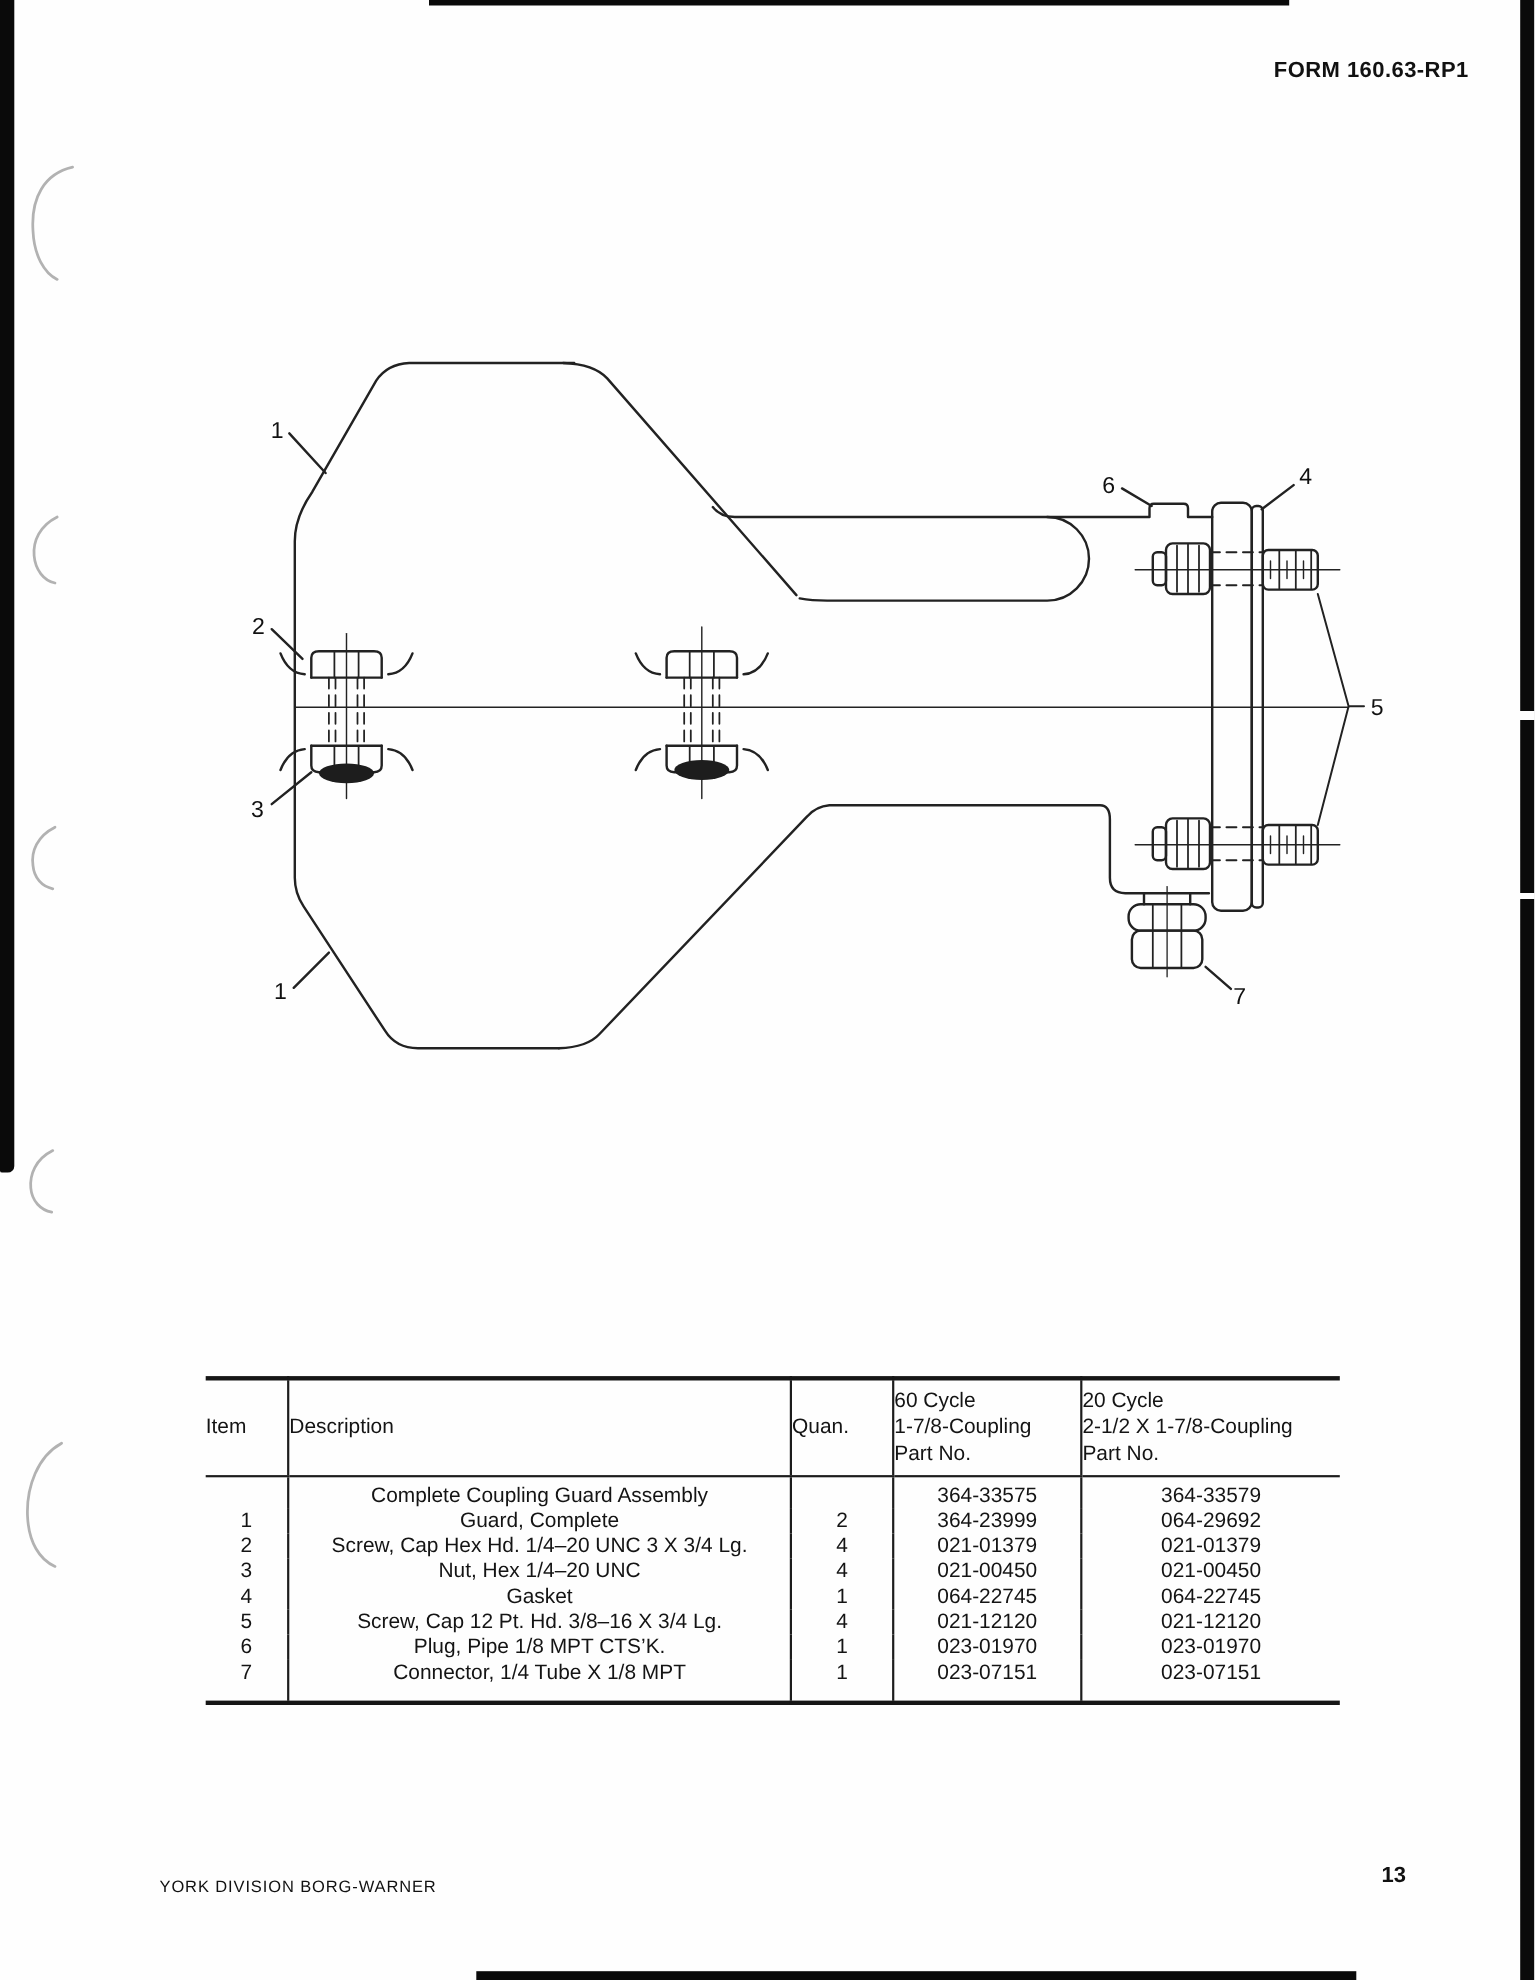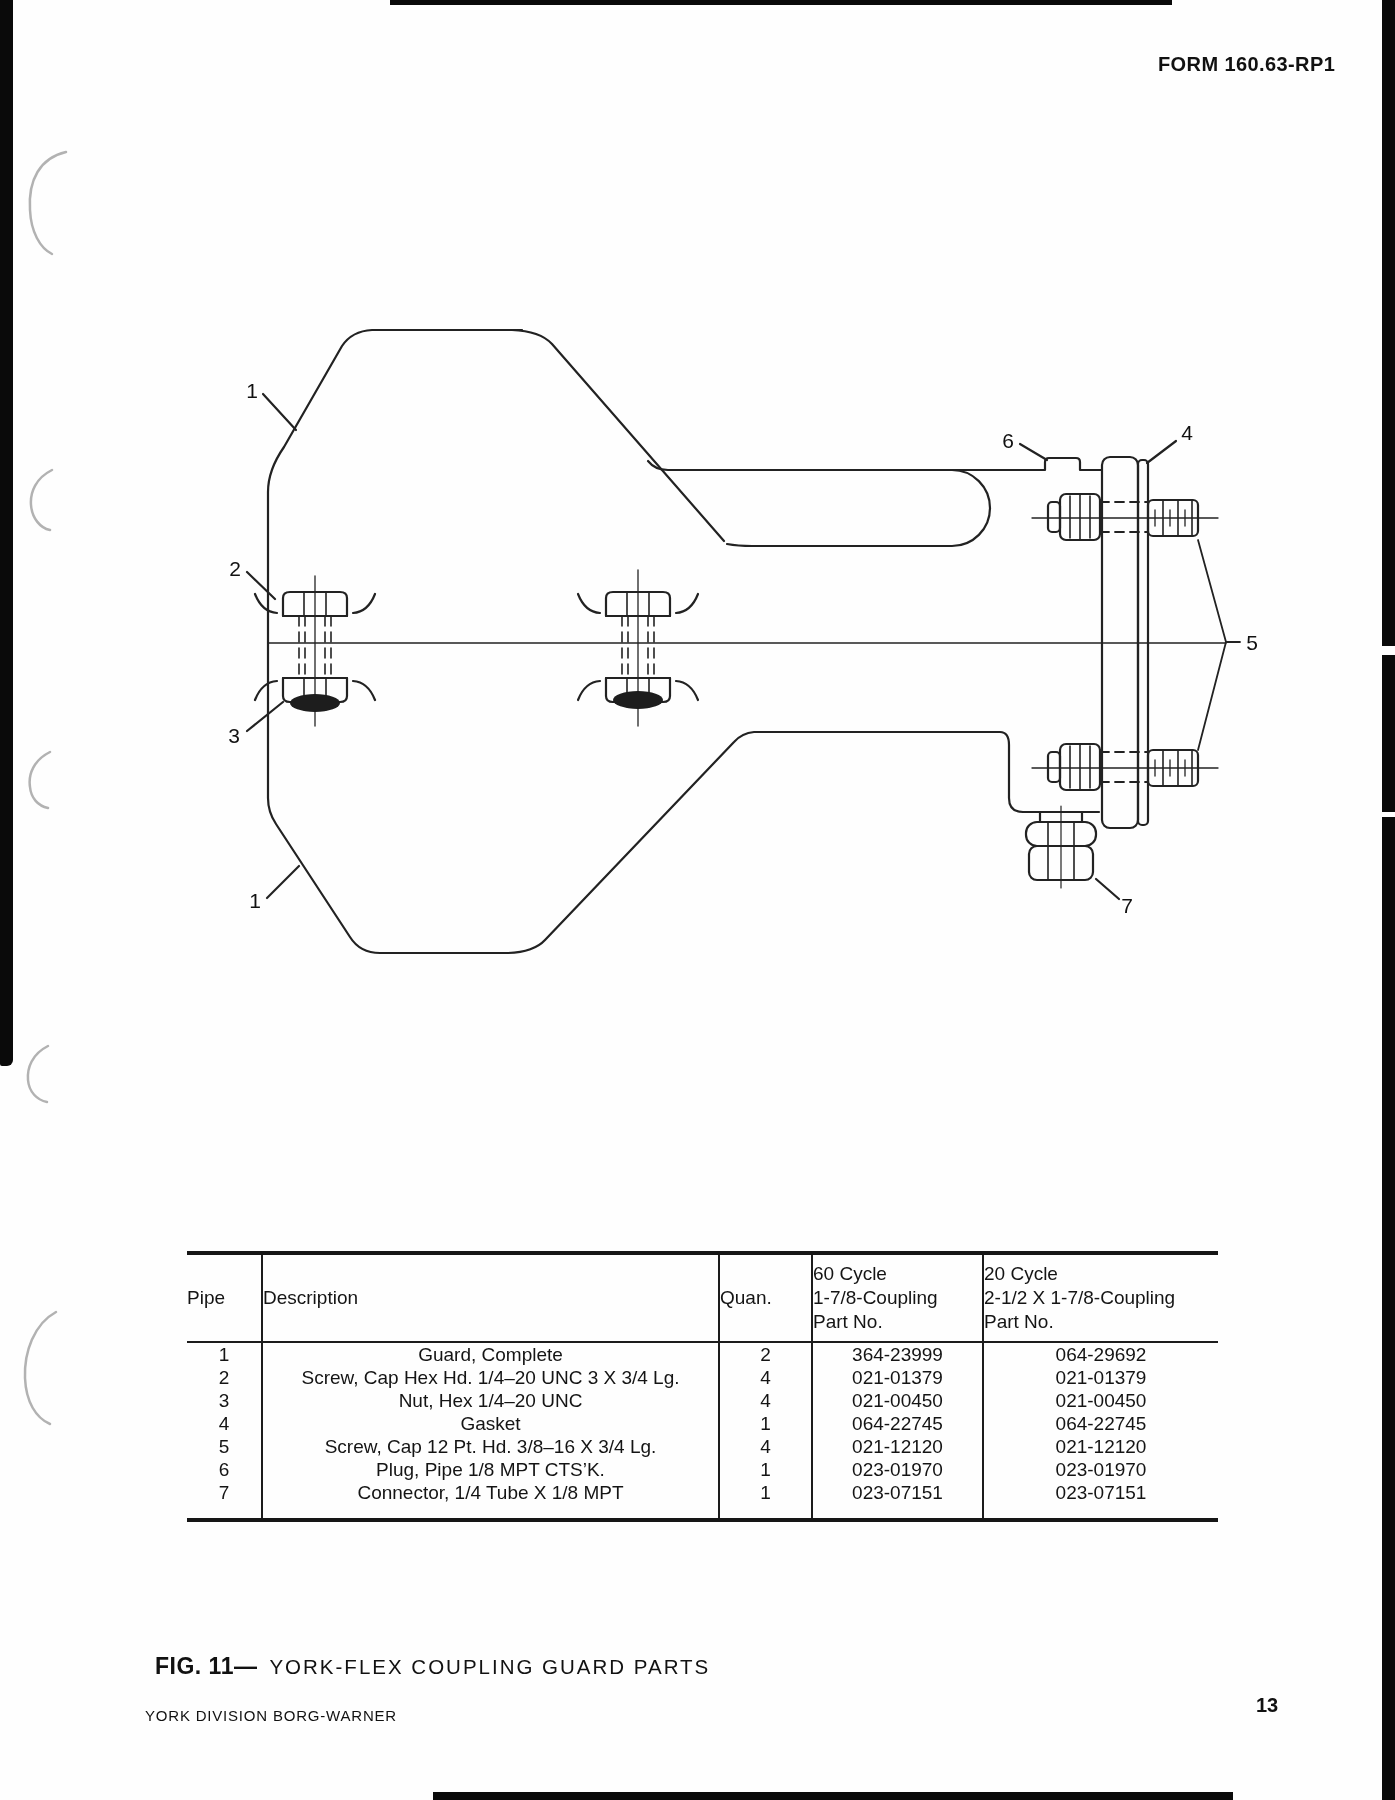--- a/index.html
+++ b/index.html
@@ -156,36 +156,43 @@
   <table class="parts">
     <colgroup>
       <col style="width:75px">
         <col style="width:457px">
         <col style="width:93px">
       <col style="width:171px">
         <col style="width:235px">
     </colgroup>
     <thead>
       <tr>
-        <th>Pipe</th>
+        <th>Item</th>
         <th class="vline">Description</th>
         <th class="vline">Quan.</th>
         <th class="vline">
           <span class="hdr-line">60 Cycle</span>
           <span class="hdr-line">1-7/8-Coupling</span>
           <span class="hdr-line">Part No.</span>
         </th>
         <th class="vline">
           <span class="hdr-line">20 Cycle</span>
           <span class="hdr-line">2-1/2 X 1-7/8-Coupling</span>
           <span class="hdr-line">Part No.</span>
         </th>
       </tr>
     </thead>
     <tbody>
+      <tr class="first-row">
+        <td></td>
+        <td class="vline desc">Complete Coupling Guard Assembly</td>
+        <td class="vline"></td>
+        <td class="vline">364-33575</td>
+        <td class="vline">364-33579</td>
+      </tr>
       <tr>
         <td>1</td>
         <td class="vline desc">Guard, Complete</td>
         <td class="vline">2</td>
         <td class="vline">364-23999</td>
         <td class="vline">064-29692</td>
       </tr>
       <tr>
         <td>2</td>
         <td class="vline desc">Screw, Cap Hex Hd. 1/4–20 UNC 3 X 3/4 Lg.</td>
@@ -224,19 +231,16 @@
       <tr class="last-row">
         <td>7</td>
         <td class="vline desc">Connector, 1/4 Tube X 1/8 MPT</td>
         <td class="vline">1</td>
         <td class="vline">023-07151</td>
         <td class="vline">023-07151</td>
       </tr>
     </tbody>
   </table>
 
-  <div class="figure-caption">
-    <span class="caption-prefix">FIG. 11—</span><span class="caption-title">YORK-FLEX COUPLING GUARD PARTS</span>
-  </div>
   <div class="footer-text">YORK DIVISION BORG-WARNER</div>
   <div class="page-number">13</div>
 
 </div>
 
 </body></html>

